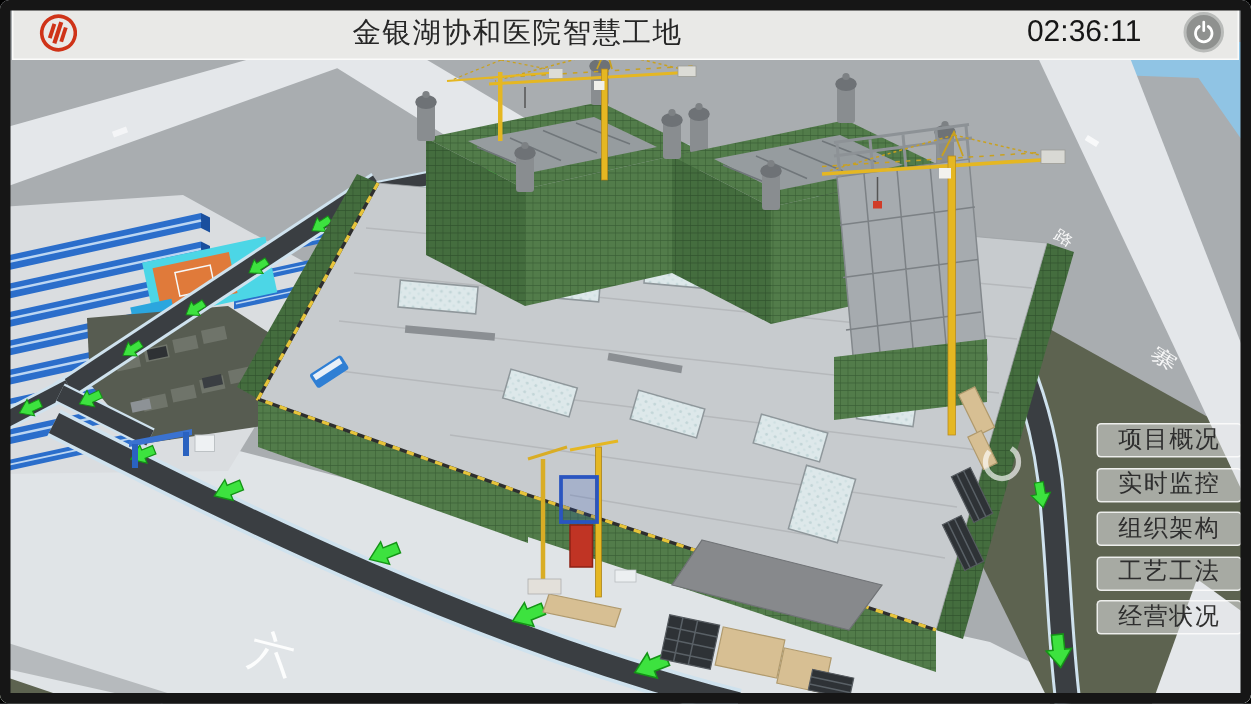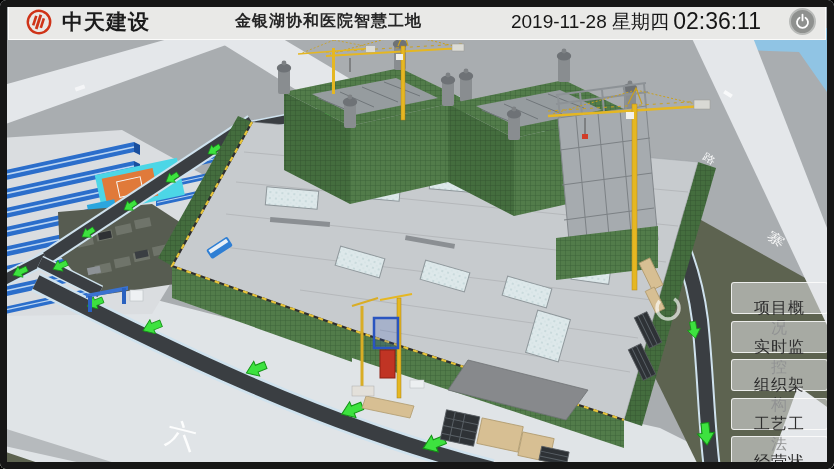--- a/index.html
+++ b/index.html
@@ -21,32 +21,32 @@
   .cl-camp{fill:var(--camp-slab)}
   .cl-steel{fill:var(--steel-gray);stroke:#83888c;stroke-width:1}
   .lbl{fill:rgba(255,255,255,.9);font-family:"Liberation Sans","DejaVu Sans",sans-serif;}
 
   .topbar{position:absolute;left:8px;top:3px;width:818px;height:37px;box-sizing:border-box;
           background:#e9e9e7;border:1px solid #fbfbfa;z-index:30;}
   .brand{position:absolute;left:16px;top:0;height:35px;display:flex;align-items:center;gap:9px;}
   .logo{width:28px;height:28px;display:inline-flex;}
   .company{font-size:21px;font-weight:bold;color:#1b1b1b;letter-spacing:1px;}
   .title{position:absolute;left:226px;top:0;height:35px;display:flex;align-items:center;
-         font-size:16px;font-weight:bold;color:#262626;letter-spacing:1px;text-align:right;}
+         font-size:19px;font-weight:normal;color:#262626;letter-spacing:1px;text-align:right;}
   .date{position:absolute;right:156px;top:0;height:35px;display:flex;align-items:center;
         font-size:19px;color:#161616;}
   .time{position:absolute;right:64px;top:0;height:35px;display:flex;align-items:center;
-        font-size:23px;color:#161616;}
+        font-size:20px;color:#161616;}
   .power{position:absolute;right:9px;top:4px;width:27px;height:27px;border-radius:50%;
          background:#8f918f;border:2px solid #b9bbb9;box-sizing:border-box;padding:0;
          display:flex;align-items:center;justify-content:center;cursor:pointer;}
   .menu{position:absolute;right:6px;top:282px;width:124px;z-index:20;
         display:flex;flex-direction:column;gap:6.5px;}
   .menu button{height:23px;background:rgba(228,230,232,.55);border:1px solid rgba(255,255,255,.8);
-        border-radius:3px;color:#2e2e2e;font-size:16px;line-height:20px;padding:15px;
+        border-radius:3px;color:#2e2e2e;font-size:16px;line-height:20px;padding:0;
         font-family:"Liberation Sans","DejaVu Sans",sans-serif;cursor:pointer;letter-spacing:1px;margin-left:27px;}
 </style>
 </head>
 <body>
 
 <div class="stage">
 
 <svg class="scene" viewBox="0 0 834 469" xmlns="http://www.w3.org/2000/svg">
   <defs>
     <pattern id="meshG" width="5" height="5" patternUnits="userSpaceOnUse">
@@ -326,24 +326,22 @@
     <span class="logo">
       <svg viewBox="0 0 28 28" width="28" height="28">
         <g transform="rotate(18 14 14)" style="fill:var(--logo-red)">
           <circle cx="14" cy="14" r="11.2" fill="none" style="stroke:var(--logo-red)" stroke-width="2.4"></circle>
           <rect x="8.2" y="9" width="2.6" height="10"></rect>
           <rect x="12.1" y="6.5" width="2.8" height="15"></rect>
           <rect x="16.2" y="9" width="2.6" height="10"></rect>
         </g>
       </svg>
     </span>
-    <span class="company">中天建设</span>
   </div>
   <div class="title">金银湖协和医院智慧工地</div>
-  <div class="date">2019-11-28 星期四</div>
   <div class="time">02:36:11</div>
   <button class="power">
     <svg viewBox="0 0 16 16" width="17" height="17">
       <path d="M5.2,4.4 A5.2,5.2 0 1 0 10.8,4.4" fill="none" stroke="#fff" stroke-width="1.7" stroke-linecap="round"></path>
       <line x1="8" y1="1.6" x2="8" y2="7" stroke="#fff" stroke-width="1.7" stroke-linecap="round"></line>
     </svg>
   </button>
 </header>
 
 <nav class="menu">

